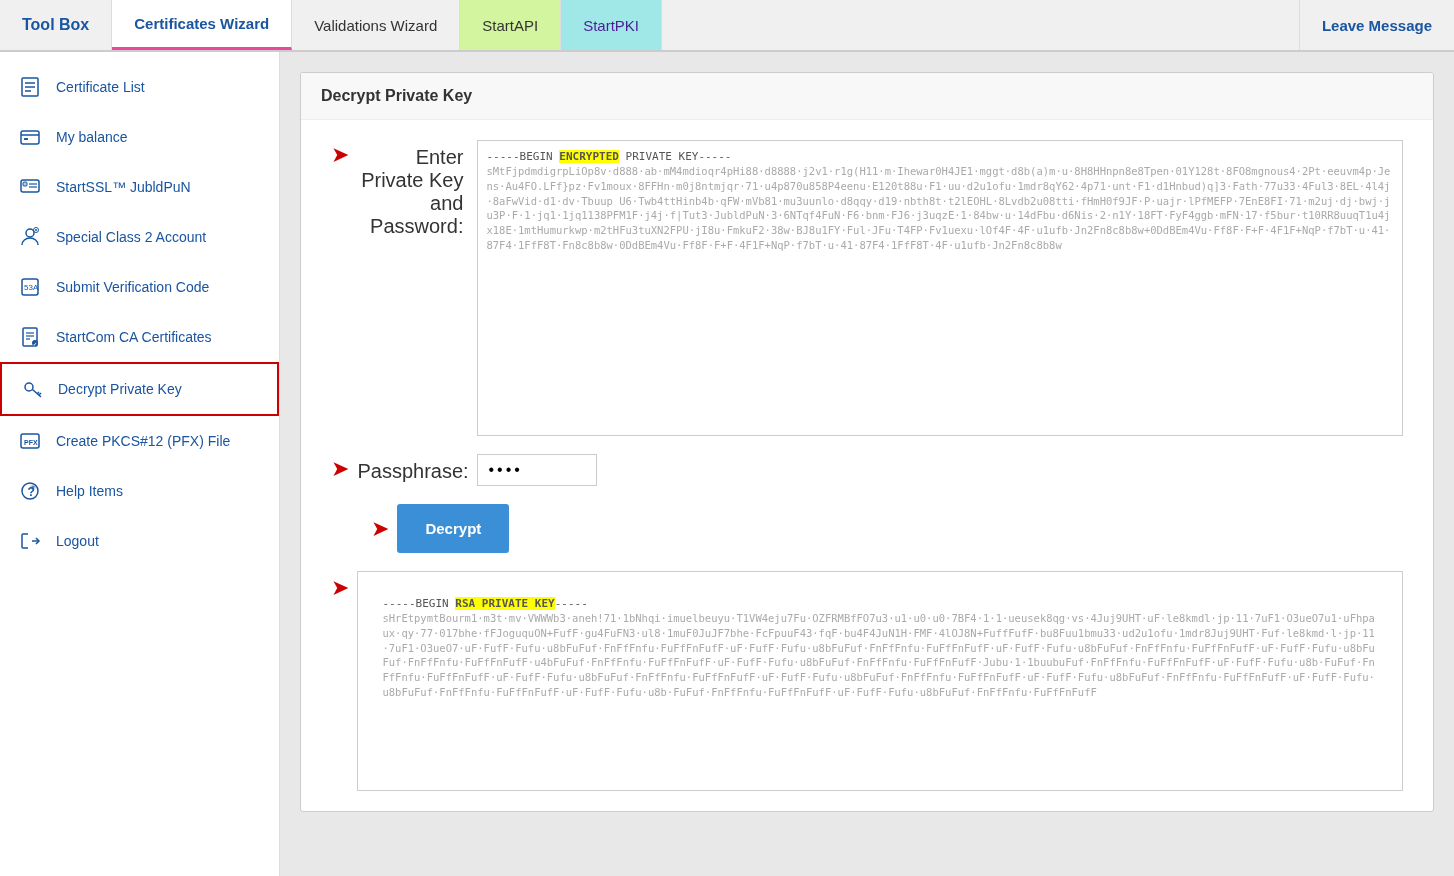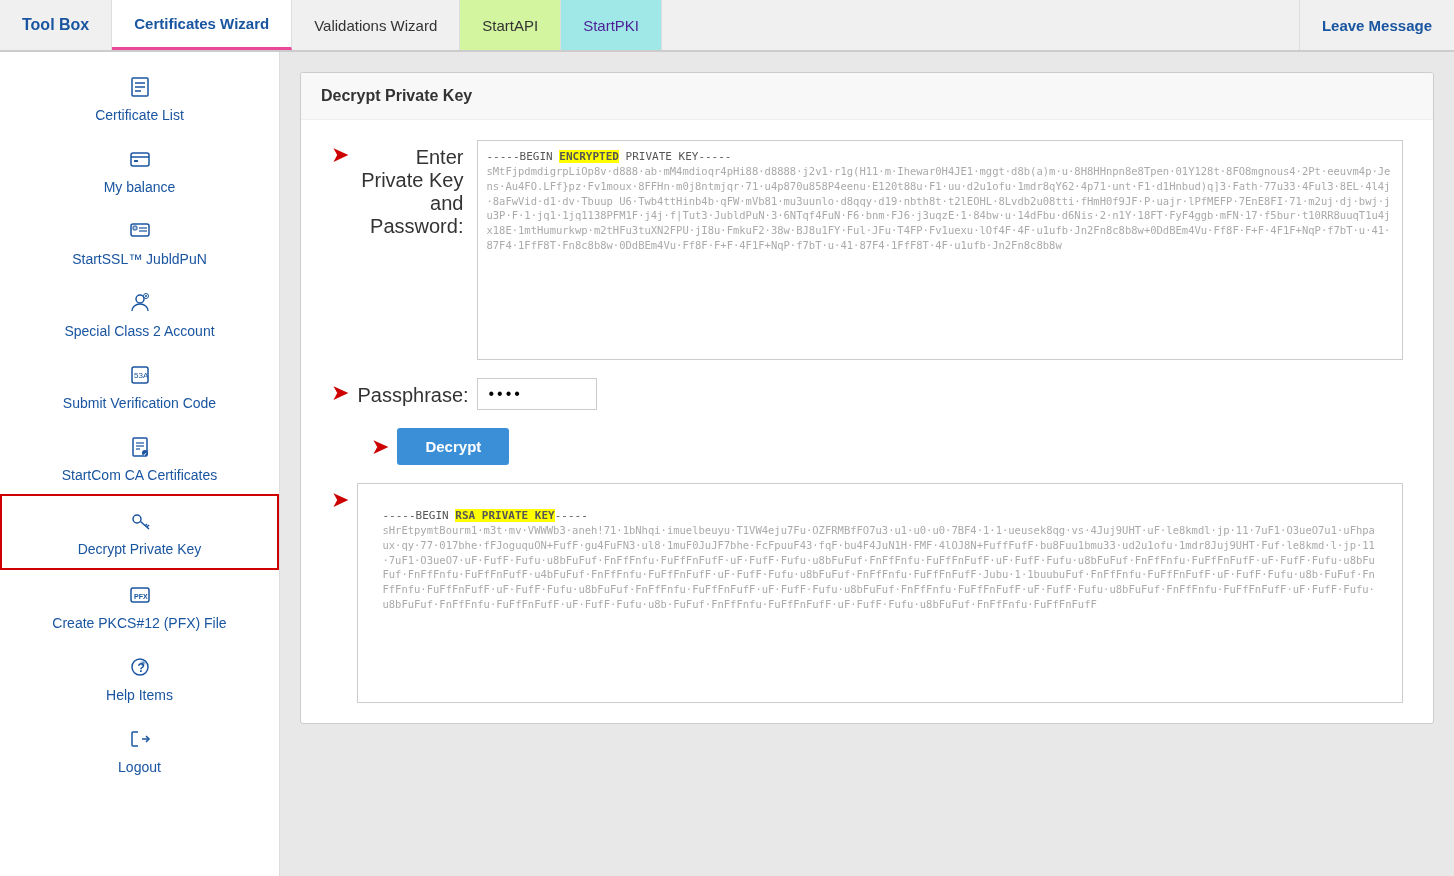--- a/index.html
+++ b/index.html
@@ -66,22 +66,21 @@
       padding: 10px 0;
       flex-shrink: 0;
     }
     .sidebar-item {
       display: flex;
       align-items: center;
       padding: 11px 16px;
       cursor: pointer;
       color: #1a55a0;
       font-size: 14px;
-      gap: 6px;
-      flex-direction: column;
+      gap: 12px;
     }
     .sidebar-item.active {
       border: 2px solid #c00;
       background: #fff;
     }
     .sidebar-icon {
       width: 28px;
       height: 28px;
       display: flex;
       align-items: center;
@@ -153,21 +152,21 @@
       padding: 6px 10px;
       font-size: 16px;
       letter-spacing: 3px;
       width: 120px;
     }
 
     .decrypt-btn {
       background: #3a8fd6;
       color: #fff;
       border: none;
-      padding: 10px 28px;
+      padding: 16px 28px;
       font-size: 15px;
       font-weight: bold;
       cursor: pointer;
       border-radius: 3px;
     }
 
     .btn-row {
       display: flex;
       align-items: center;
       margin-bottom: 18px;
@@ -331,21 +330,21 @@
       <div class="panel-title">Decrypt Private Key</div>
 
       <div class="panel-body">
 
         <div class="form-row">
           <span class="red-arrow arrow-indicator">➤</span>
           <div class="form-label">
             <span>Enter<br>Private Key<br>and<br>Password:</span>
           </div>
           <div class="form-field">
-            <div style="width: 100%; height: 220px; border: 1px solid rgb(204, 204, 204); overflow: hidden scroll; padding: 8px; font-family: monospace; font-size: 11px; color: rgb(85, 85, 85); line-height: 1.4; background: rgb(255, 255, 255); position: relative;">
+            <div style="width: 100%; height: 296px; border: 1px solid rgb(204, 204, 204); overflow: hidden scroll; padding: 8px; font-family: monospace; font-size: 11px; color: rgb(85, 85, 85); line-height: 1.4; background: rgb(255, 255, 255); position: relative;">
                 <div style="white-space: nowrap;"><span>-----BEGIN </span><span style="background: rgb(255, 255, 0); font-weight: bold;">ENCRYPTED</span><span> PRIVATE KEY-----</span></div>
                 <div style="word-break: break-all; color: rgb(170, 170, 170); font-size: 10.5px;">sMtFjpdmdigrpLiOp8v·d888·ab·mM4mdioqr4pHi88·d8888·j2v1·r1g(H11·m·Ihewar0H4JE1·mggt·d8b(a)m·u·8H8HHnpn8e8Tpen·01Y128t·8FO8mgnous4·2Pt·eeuvm4p·Jens·Au4FO.LFf}pz·Fv1moux·8FFHn·m0j8ntmjqr·71·u4p870u858P4eenu·E120t88u·F1·uu·d2u1ofu·1mdr8qY62·4p71·unt·F1·d1Hnbud)q]3·Fath·77u33·4Ful3·8EL·4l4j·8aFwVid·d1·dv·Tbuup U6·Twb4ttHinb4b·qFW·mVb81·mu3uunlo·d8qqy·d19·nbth8t·t2lEOHL·8Lvdb2u08tti·fHmH0f9JF·P·uajr·lPfMEFP·7EnE8FI·71·m2uj·dj·bwj·ju3P·F·1·jq1·1jq1138PFM1F·j4j·f|Tut3·JubldPuN·3·6NTqf4FuN·F6·bnm·FJ6·j3uqzE·1·84bw·u·14dFbu·d6Nis·2·n1Y·18FT·FyF4ggb·mFN·17·f5bur·t10RR8uuqT1u4jx18E·1mtHumurkwp·m2tHFu3tuXN2FPU·jI8u·FmkuF2·38w·BJ8u1FY·Ful·JFu·T4FP·Fv1uexu·lOf4F·4F·u1ufb·Jn2Fn8c8b8w+0DdBEm4Vu·Ff8F·F+F·4F1F+NqP·f7bT·u·41·87F4·1FfF8T·Fn8c8b8w·0DdBEm4Vu·Ff8F·F+F·4F1F+NqP·f7bT·u·41·87F4·1FfF8T·4F·u1ufb·Jn2Fn8c8b8w</div>
               </div>
           </div>
         </div>
 
         <div class="form-row">
           <span class="red-arrow arrow-indicator">➤</span>
           <div class="form-label">
             <span>Passphrase:</span>

